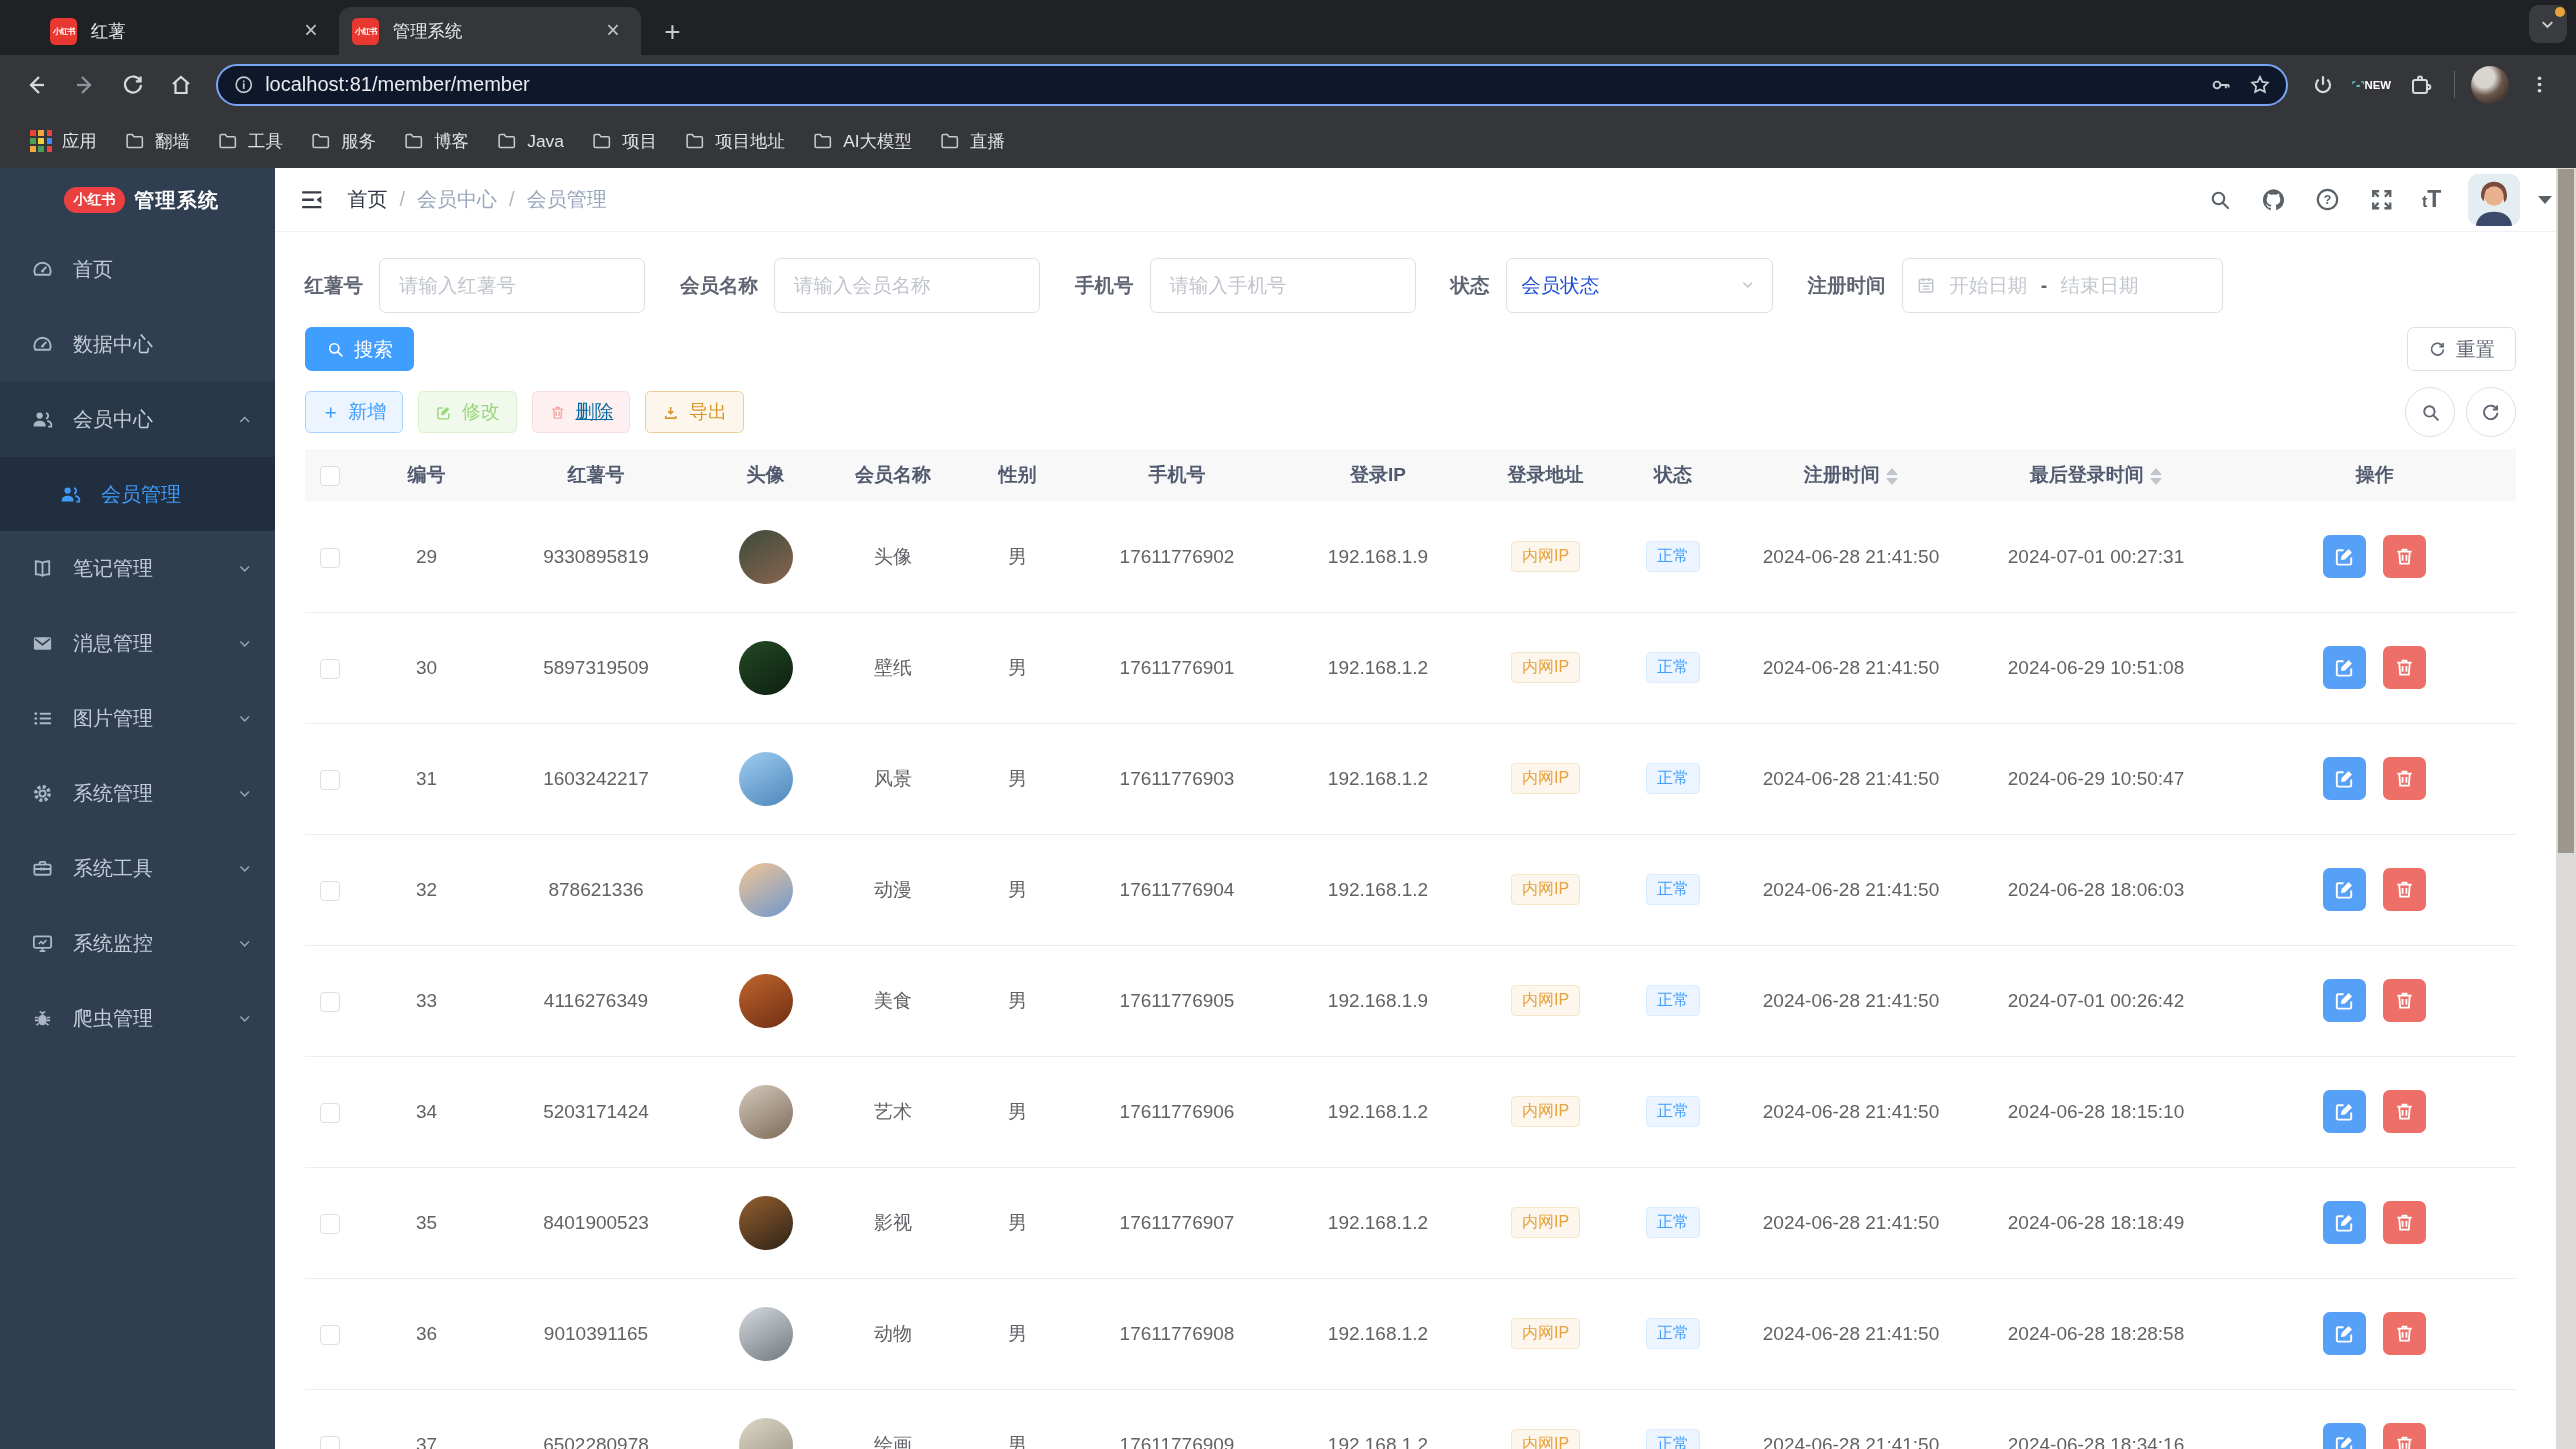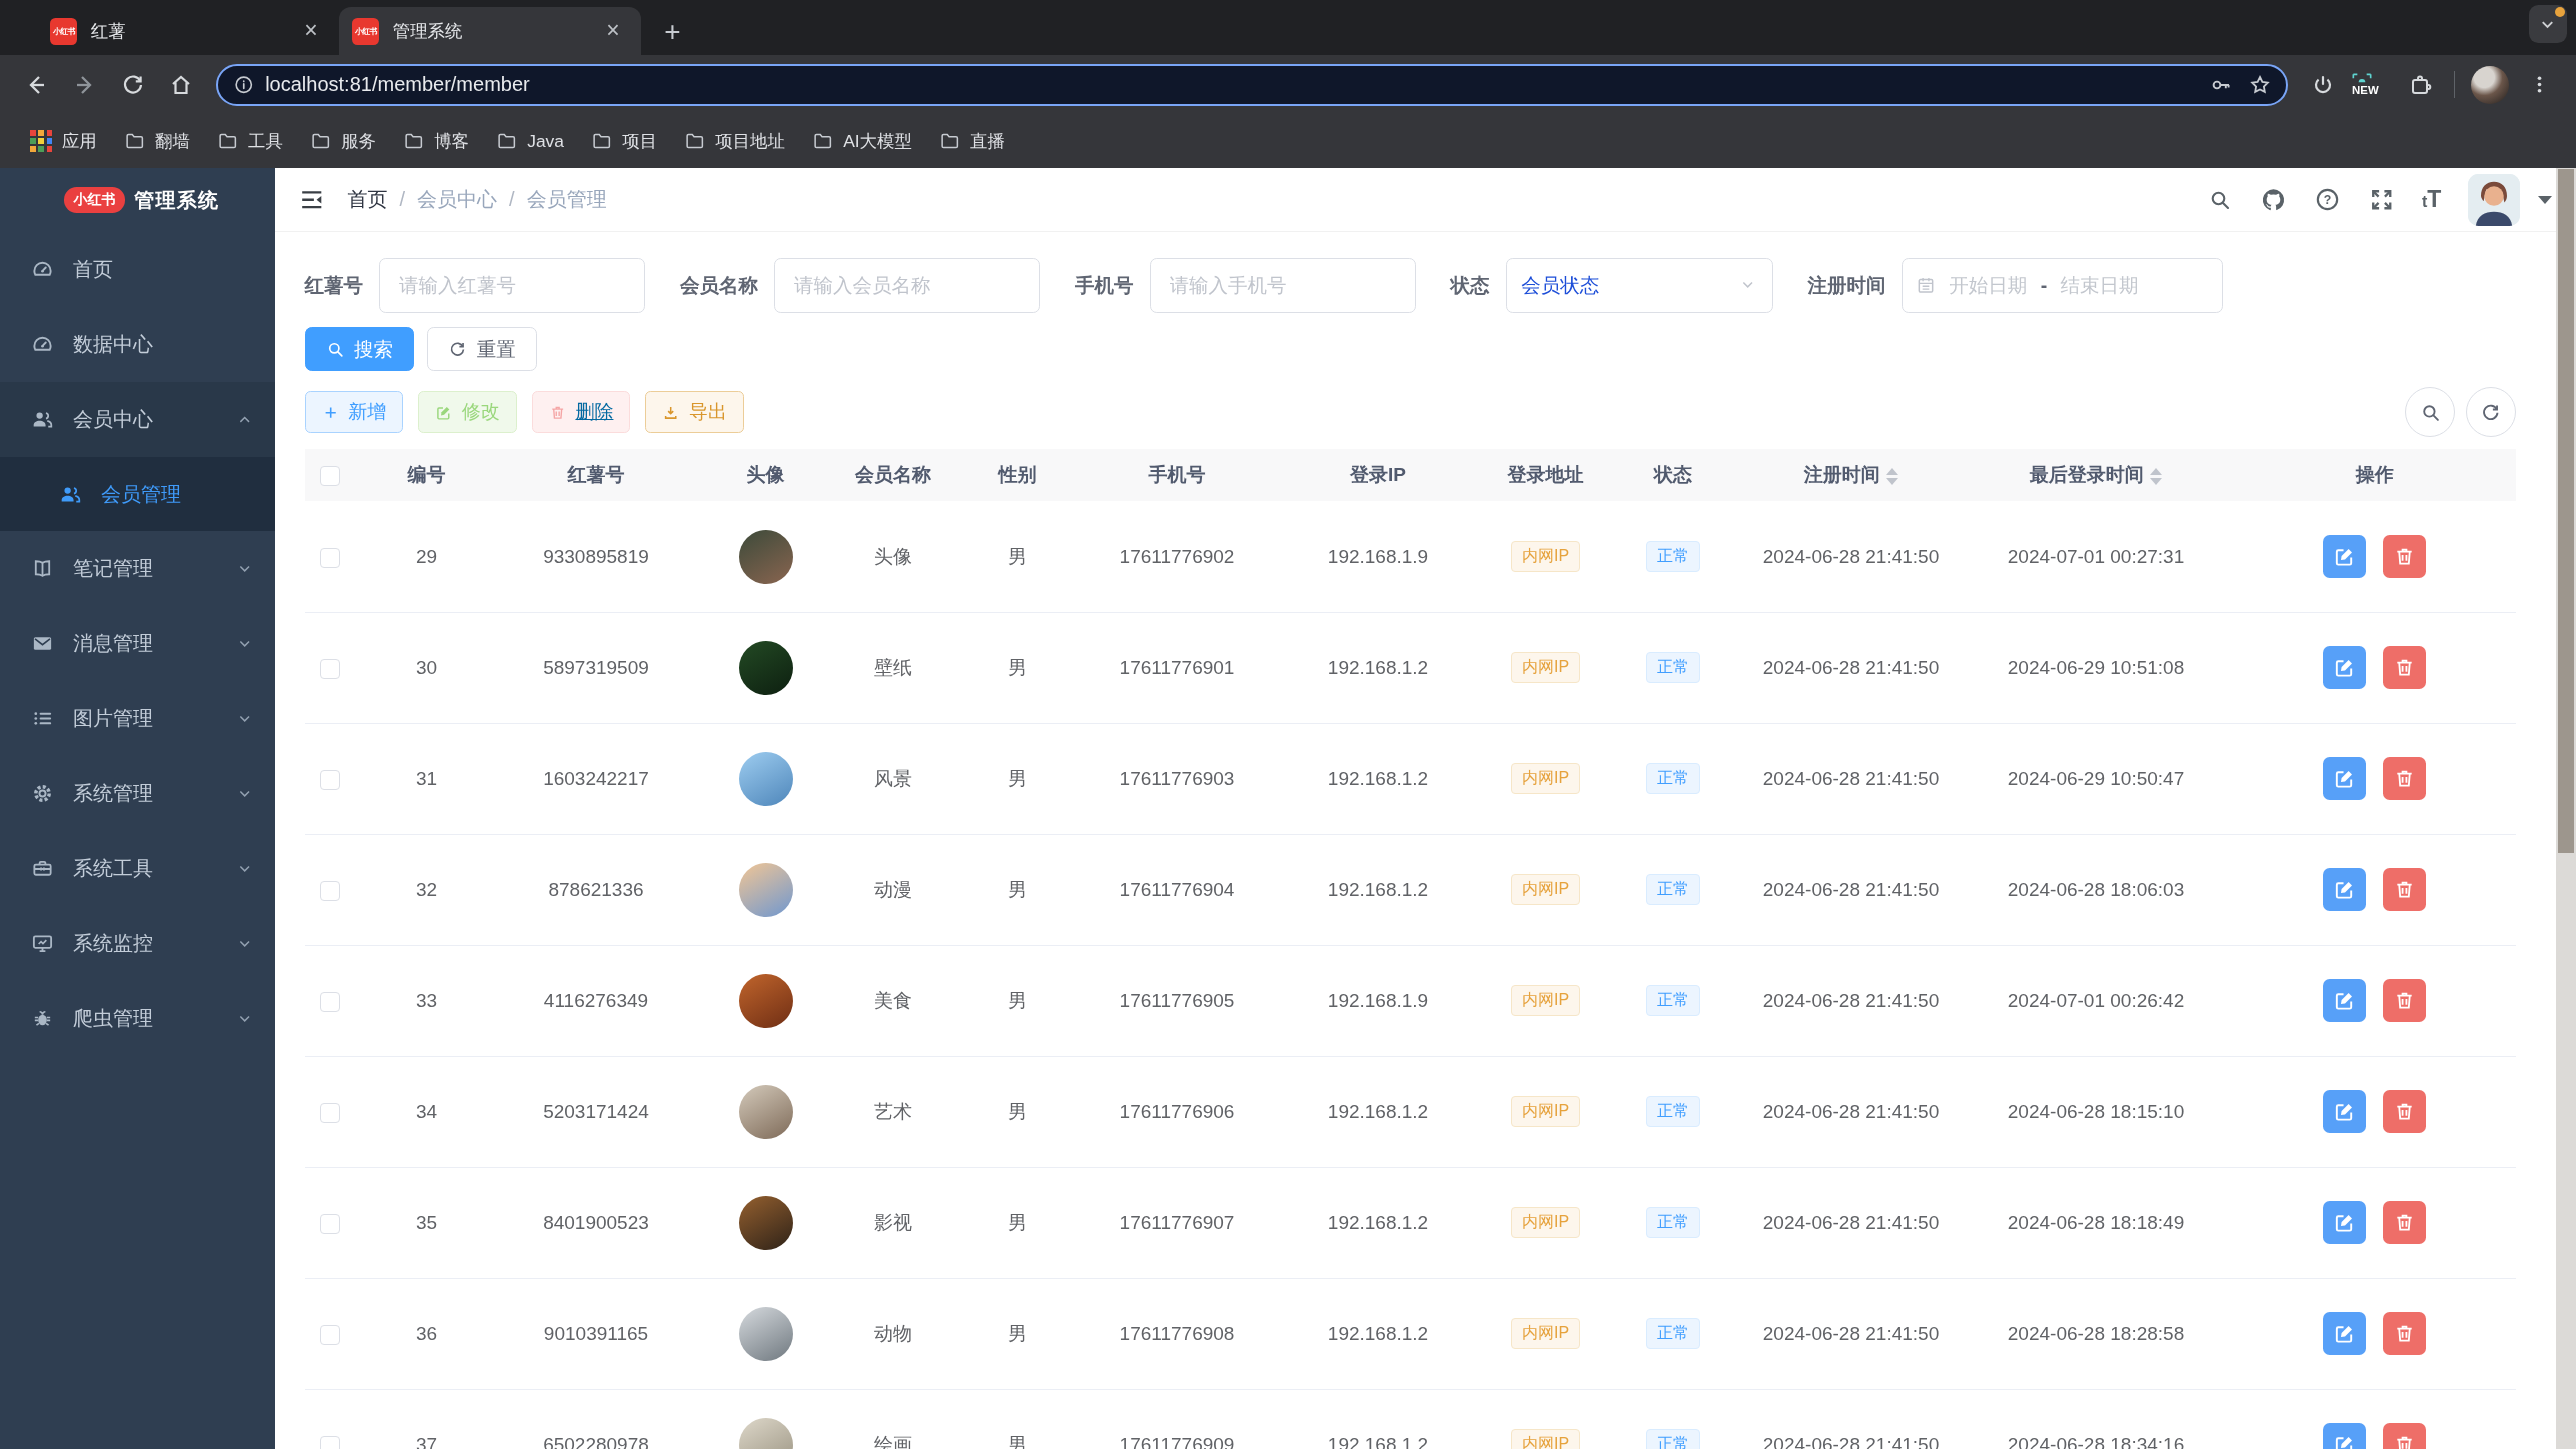--- a/index.html
+++ b/index.html
@@ -18,21 +18,21 @@
   .newtab { width:36px; height:36px; margin:0 0 5.4px 13.4px; color:#c7cbd1; font-size:28px; display:flex; align-items:center; justify-content:center; }
   .win-chevron { position:absolute; top:5.4px; right:9.4px; width:38px; height:38px; background:#3a3b3f; border-radius:9.4px;
     display:flex; align-items:center; justify-content:center; }
   .win-chevron .dot { position:absolute; top:1.3px; right:1.3px; width:10px; height:10px; border-radius:50%; background:#e8a33d; }
 
   .toolbar { height:59px; background:#35363a; display:flex; align-items:center; padding:0 12px; }
   .nav-ic { width:39px; height:39px; display:flex; align-items:center; justify-content:center; margin:0 4.7px; }
   .urlbar { flex:1; height:42px; background:#0f172a; border:2px solid #79a5f7; border-radius:23px;
     display:flex; align-items:center; padding:0 14.8px; margin:0 10.7px; }
   .url-text { color:#e8eaed; font-size:20px; flex:1; margin-left:10.7px; white-space:nowrap; }
-  .ext-new { display:flex; flex-direction:column; margin:0 4.7px; width:39px; }
+  .ext-new { display:flex; flex-direction:row; align-items:center; margin:0 4.7px; width:39px; }
   .ext-new .new-label { color:#fff; font-weight:bold; font-size:11.4px; margin-top:1.3px; }
   .tb-sep { width:1.3px; height:27px; background:#5f6368; margin:0 9.4px; }
   .profile-avatar { width:38px; height:38px; border-radius:50%; margin:0 6.7px;
     background:radial-gradient(circle at 35% 30%, #d8d4cf 0 28%, #6b564a 50%, #262220 95%); }
 
   .bookmarks { height:54px; background:#35363a; display:flex; align-items:center; padding-left:17px; }
   .bm { display:flex; align-items:center; height:38px; padding:0 13.4px; border-radius:8px; gap:10px; }
   .bm-label { color:#dfe1e5; font-size:17.4px; white-space:nowrap; }
   .apps { display:grid; grid-template-columns:repeat(3,5.4px); grid-template-rows:repeat(3,5.4px); gap:2.7px; }
   .apps i { display:block; }
@@ -81,21 +81,21 @@
     color:#5f6572; outline:none; background:#fff; font-family:"Liberation Sans", sans-serif; }
   .finput::placeholder { color:#c0c4cc; }
   .fselect { width:267px; height:55px; border:1.3px solid #dcdfe6; border-radius:6.7px; display:flex; align-items:center;
     padding:0 14.8px; justify-content:space-between; }
   .fselect .ph { color:#1d4ed8; font-size:19.5px; }
   .fdate { width:321px; height:55px; border:1.3px solid #dcdfe6; border-radius:6.7px; display:flex; align-items:center;
     padding:0 13.4px; gap:13.4px; }
   .fdate .ph { color:#c3c7ce; font-size:19.5px; }
   .fdate .dash { color:#5f6572; font-size:19.5px; font-weight:bold; }
 
-  .row-search { margin-top:13.4px; display:flex; gap:13.4px; }
+  .row-search { margin-top:13.4px; display:flex; gap:13.4px;justify-content:space-between; }
   .btn { height:44px; border-radius:6.7px; font-size:19.5px; display:inline-flex; align-items:center; justify-content:center;
     gap:9.4px; padding:0 20px; border:1.3px solid transparent; cursor:default; font-family:"Liberation Sans", sans-serif; }
   .btn-primary { background:#409eff; border-color:#409eff; color:#fff; }
   .btn-plain { background:#fff; border-color:#dcdfe6; color:#5f6572; }
 
   .row-actions { margin-top:16px; display:flex; gap:14.8px; align-items:center; }
   .btn-sm { height:42px; padding:0 16px; font-size:19px; border-radius:5.4px; }
   .btn-add { background:#ecf5ff; border-color:#a9d3ff; color:#409eff; }
   .btn-edit { background:#f0f9eb; border-color:#dcf0cd; color:#9ad77c; }
   .btn-del { background:#fef0f0; border-color:#fbdcdc; color:#0369a1;text-decoration:underline; }

